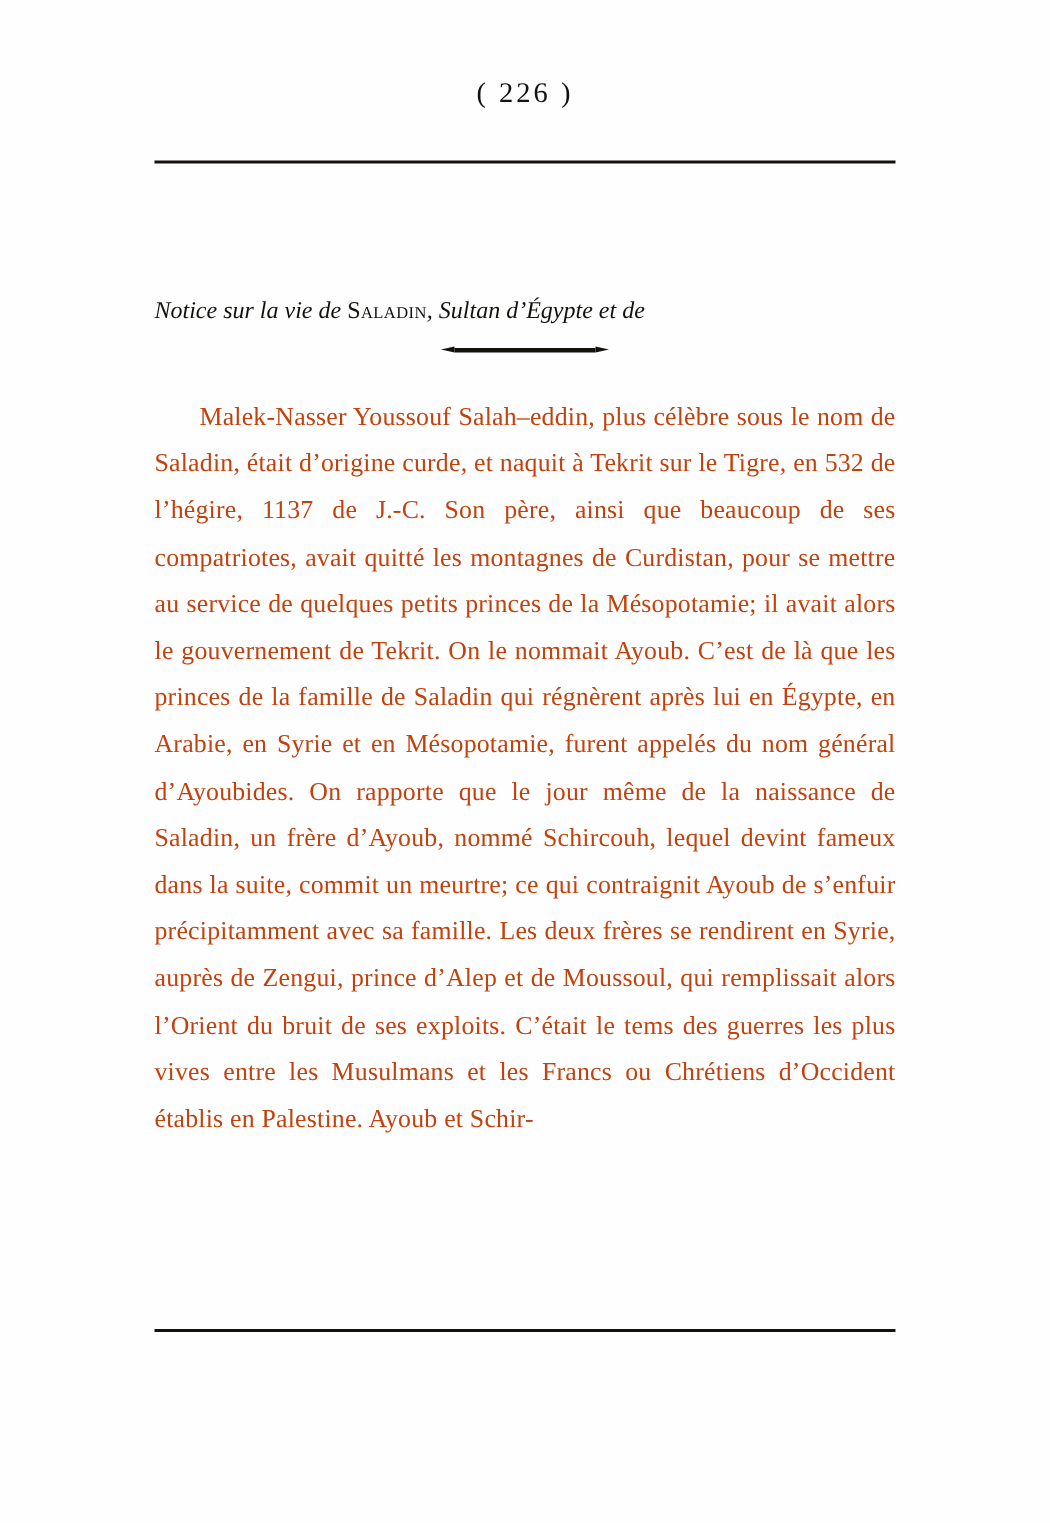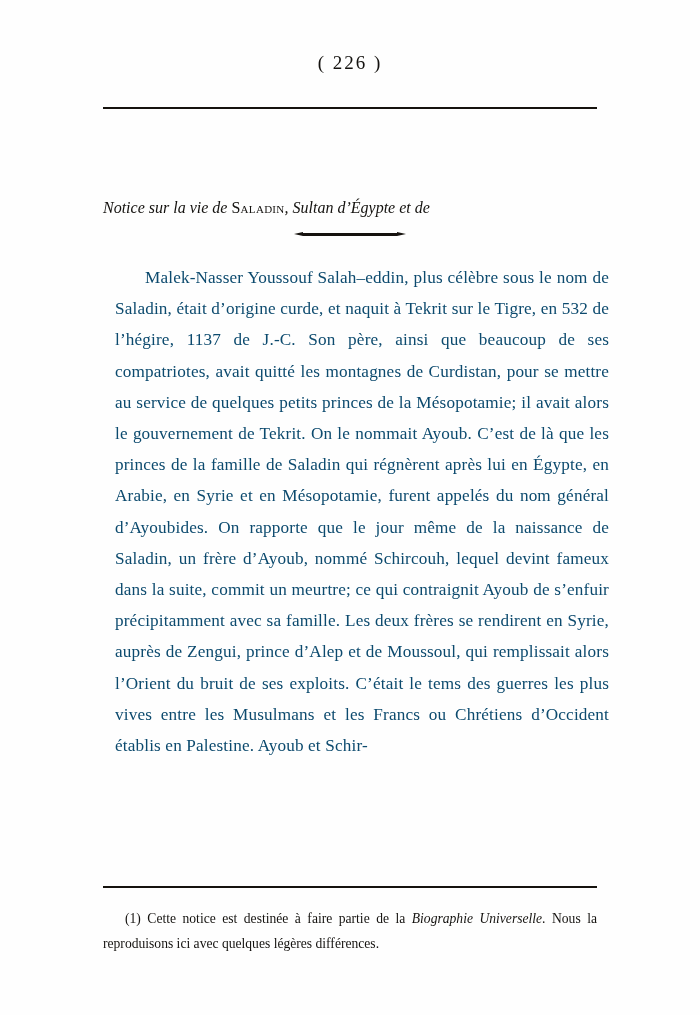--- a/index.html
+++ b/index.html
@@ -94,28 +94,28 @@
   .ornament .bar::before {
     left: -9px;
     border-right: 9px solid #15120e;
   }
   .ornament .bar::after {
     right: -9px;
     border-left: 9px solid #15120e;
   }
   .body-text {
     position: absolute;
-    left: 115px;
+    left: 103px;
     top: 262px;
     width: 494px;
     font-size: 17.2px;
     line-height: 31.2px;
     text-align: justify;
     text-justify: inter-word;
-    color: #0c4a6e;
+    color: #c2410c;
     letter-spacing: 0.15px;
   }
   .body-text p {
     margin: 0;
     text-indent: 30px;
   }
   .rule-bottom {
     position: absolute;
     left: 103px;
     top: 886px;
@@ -159,17 +159,14 @@
   <div class="ornament">
     <span class="bar"></span>
   </div>
 
   <div class="body-text">
     <p>Malek-Nasser Youssouf Salah–eddin, plus célèbre sous le nom de Saladin, était d’origine curde, et naquit à Tekrit sur le Tigre, en 532 de l’hégire, 1137 de J.-C. Son père, ainsi que beaucoup de ses compatriotes, avait quitté les montagnes de Curdistan, pour se mettre au service de quelques petits princes de la Mésopotamie; il avait alors le gouvernement de Tekrit. On le nommait Ayoub. C’est de là que les princes de la famille de Saladin qui régnèrent après lui en Égypte, en Arabie, en Syrie et en Mésopotamie, furent appelés du nom général d’Ayoubides. On rapporte que le jour même de la naissance de Saladin, un frère d’Ayoub, nommé Schircouh, lequel devint fameux dans la suite, commit un meurtre; ce qui contraignit Ayoub de s’enfuir précipitamment avec sa famille. Les deux frères se rendirent en Syrie, auprès de Zengui, prince d’Alep et de Moussoul, qui remplissait alors l’Orient du bruit de ses exploits. C’était le tems des guerres les plus vives entre les Musulmans et les Francs ou Chrétiens d’Occident établis en Palestine. Ayoub et Schir-</p>
   </div>
 
   <div class="rule-bottom"></div>
 
-  <div class="footnote">
-    <span class="indent"></span><span>(1)</span><span> Cette notice est destinée à faire partie de la </span><span class="it">Biographie Universelle</span><span>. Nous la reproduisons ici avec quelques légères différences.</span>
-  </div>
 
 </div>
 
 </body></html>

